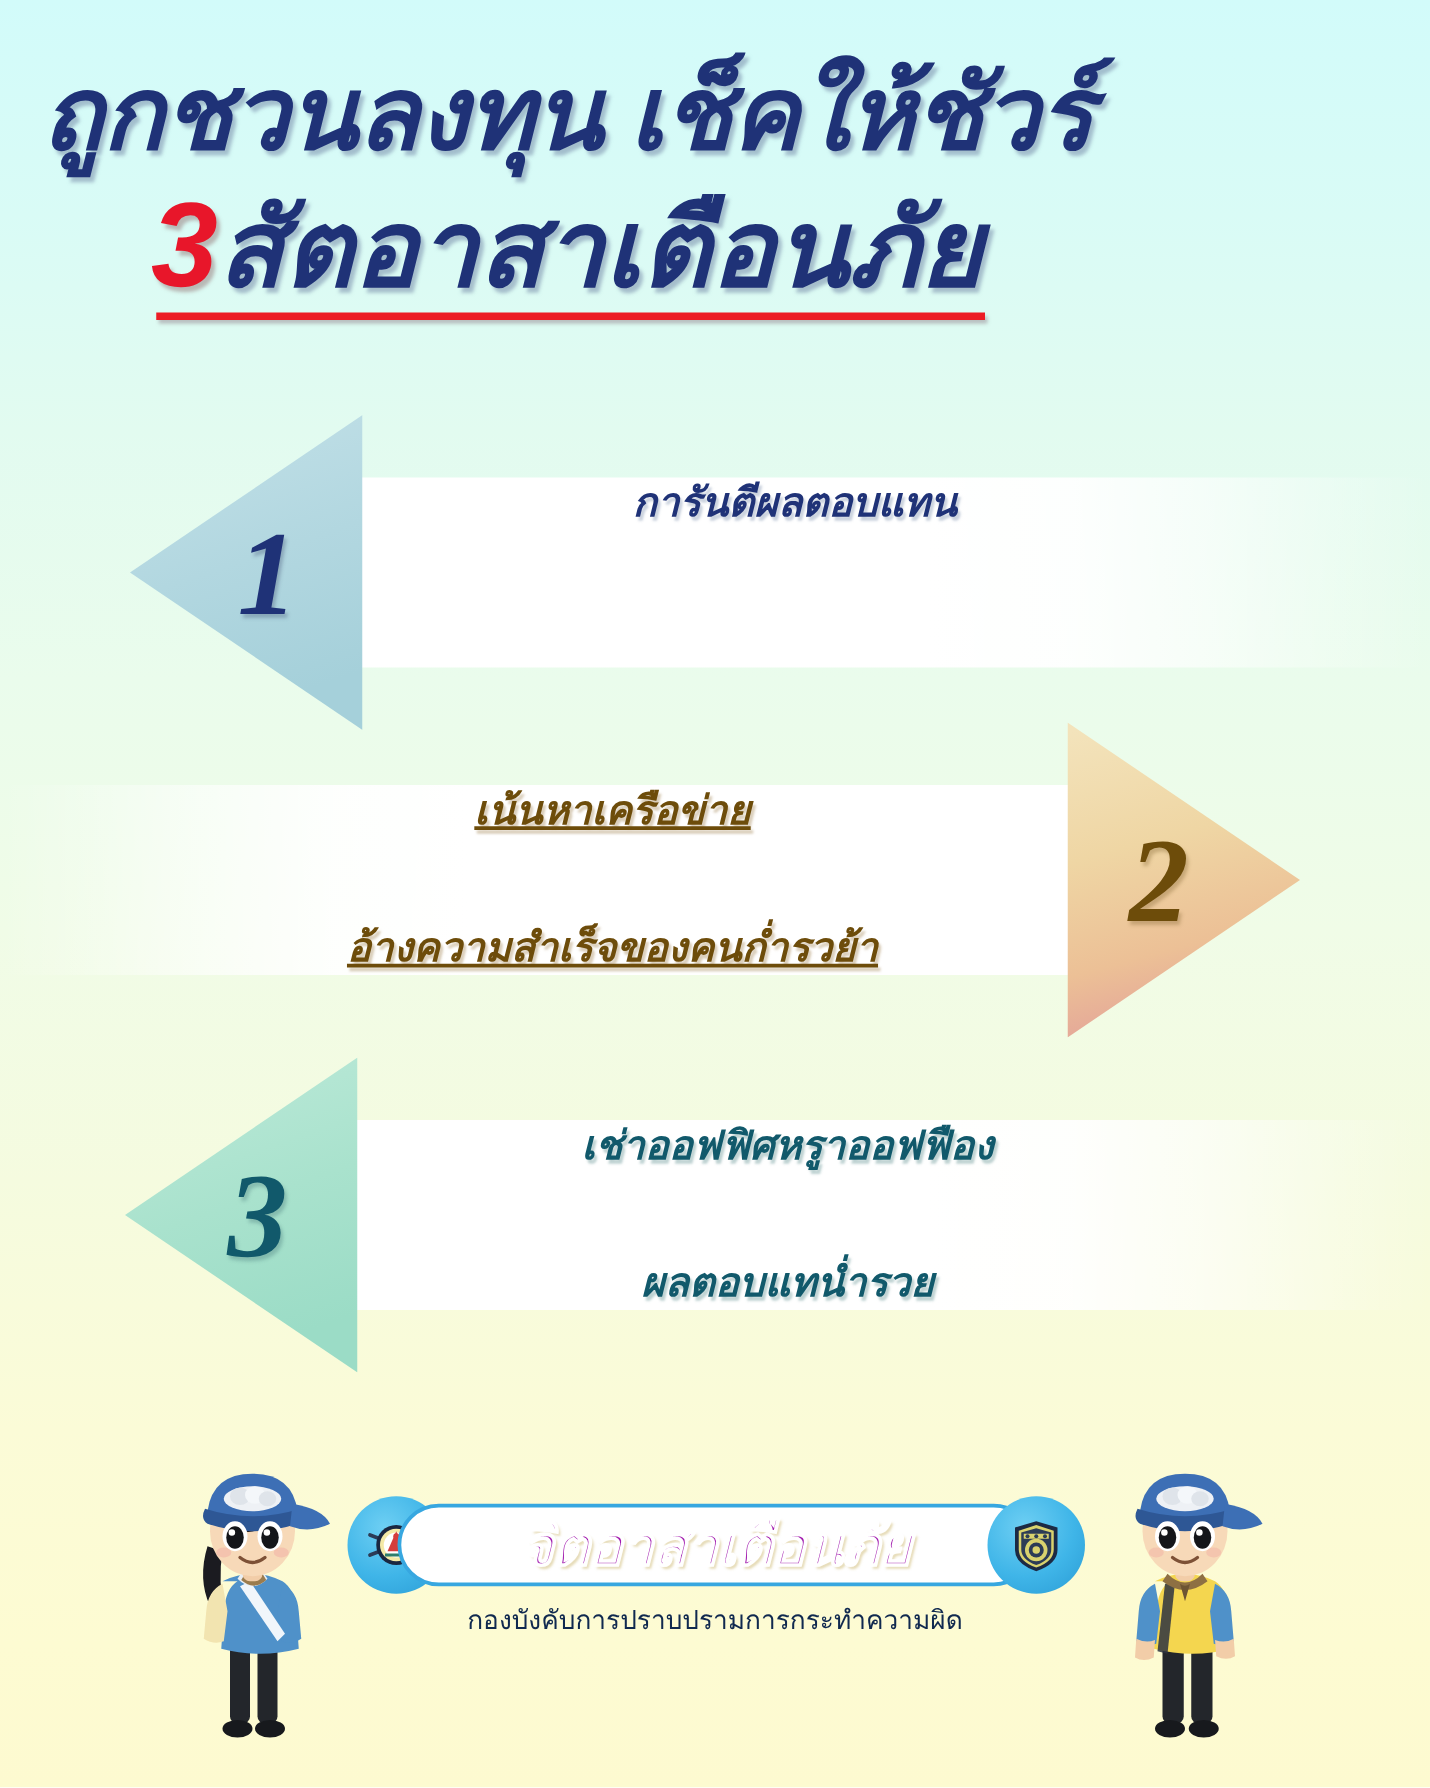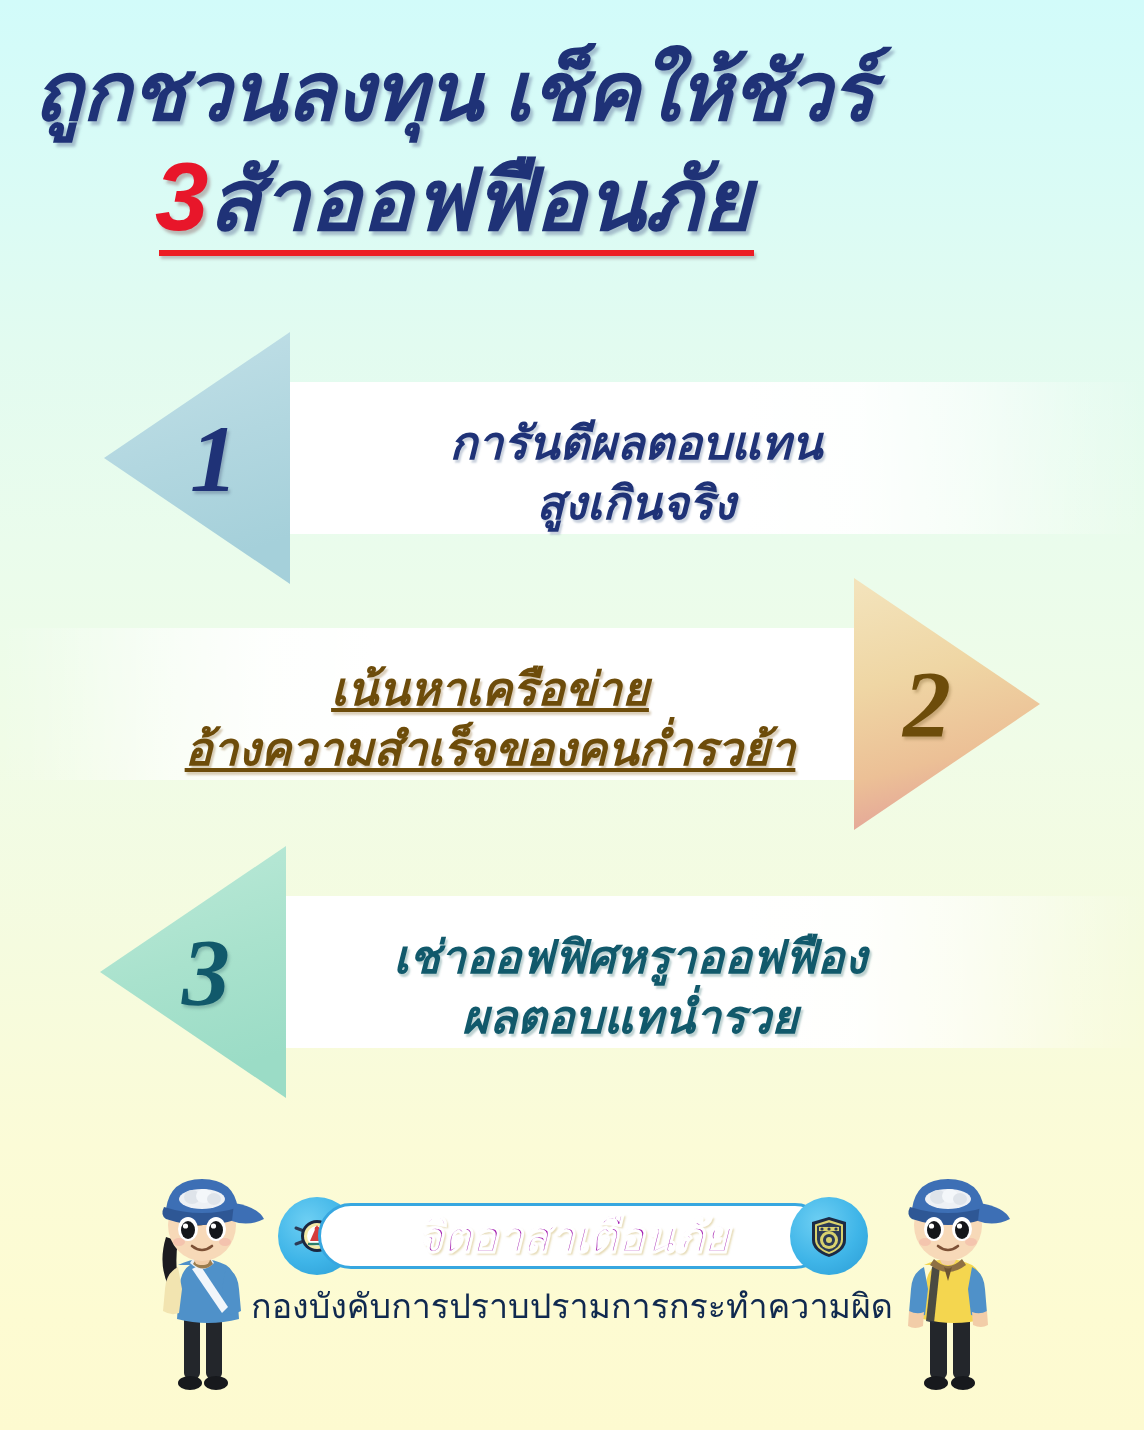--- a/index.html
+++ b/index.html
@@ -136,22 +136,22 @@
   .tri-num.n1 { color: #1f3277; text-shadow: 2px 3px 3px rgba(90,110,140,0.45); padding-left: 34px; }
   .tri-num.n2 { color: #6d4c0a; text-shadow: 2px 3px 3px rgba(140,110,60,0.40); padding-right: 40px; }
   .tri-num.n3 { color: #11596b; text-shadow: 2px 3px 3px rgba(80,130,130,0.40); padding-left: 26px; }
 
   .row-text {
     position: absolute;
     top: 50px;
     height: 152px;
     display: flex;
     flex-direction: column;
-    justify-content: flex-end;
-    font-size: 46px;
+    justify-content: space-between;
+    font-size: 32px;
     font-weight: bold;
     font-style: italic;
     line-height: 1.30;
     white-space: nowrap;
   }
   .row-text span { display: block; }
 
   .t1 { left: 276px; width: 720px; align-items: center; color: #1f3277;
         text-shadow: 2px 3px 2px rgba(120,140,170,0.40); }
   .t2 { left: 120px; width: 740px; align-items: center; color: #6d4c0a;
@@ -212,41 +212,41 @@
   .badge-left  { left: 0; }
   .badge-right { right: 0; }
 
   .footer-lines {
     position: absolute;
     left: 0;
     top: 138px;
     width: 1144px;
     text-align: center;
     color: #10294f;
-    font-size: 34px;
+    font-size: 21px;
     line-height: 1.38;
     font-weight: 500;
   }
   .footer-lines span { display: block; white-space: nowrap; }
 
   
   .mascot { position: absolute; top: 8px; width: 160px; height: 248px; }
   .mascot-left  { left: 122px; }
   .mascot-right { left: 868px; }
   .mascot svg { display: block; width: 100%; height: 100%; }
 </style>
 </head>
 <body>
 
 <div class="poster">
 
   <div class="title-block">
     <div class="title-line1">ถูกชวนลงทุน เช็คให้ชัวร์</div>
     <div class="title-line2-wrap">
-      <div class="title-line2"><span class="title-num">3</span><span>สัาออฟฟือนภัย</span></div>
+      <div class="title-line2"><span class="title-num">3</span><span>สัตอาสาเตือนภัย</span></div>
       <div class="title-underline"></div>
     </div>
   </div>
 
   <div class="row" style="top:332px;">
     <div class="bar bar-left"></div>
     <div class="tri" style="left:104px;">
       <svg viewBox="0 0 186 252" preserveAspectRatio="none" aria-hidden="true">
         <defs>
           <linearGradient id="g1" x1="0" y1="0" x2="0.25" y2="1">
@@ -254,21 +254,20 @@
             <stop offset="55%" stop-color="#b2d7e0"></stop>
             <stop offset="100%" stop-color="#a5d0da"></stop>
           </linearGradient>
         </defs>
         <polygon points="186,0 186,252 0,126" fill="url(#g1)"></polygon>
       </svg>
     </div>
     <div class="tri-num n1" style="left:104px;">1</div>
     <div class="row-text t1">
       <span>การันตีผลตอบแทน</span>
-      <span>สูงเกินจริง</span>
     </div>
   </div>
 
   <div class="row" style="top:578px;">
     <div class="bar bar-right"></div>
     <div class="tri" style="left:854px;">
       <svg viewBox="0 0 186 252" preserveAspectRatio="none" aria-hidden="true">
         <defs>
           <linearGradient id="g2" x1="0.15" y1="0" x2="0.35" y2="1">
             <stop offset="0%" stop-color="#f3e3bb"></stop>

